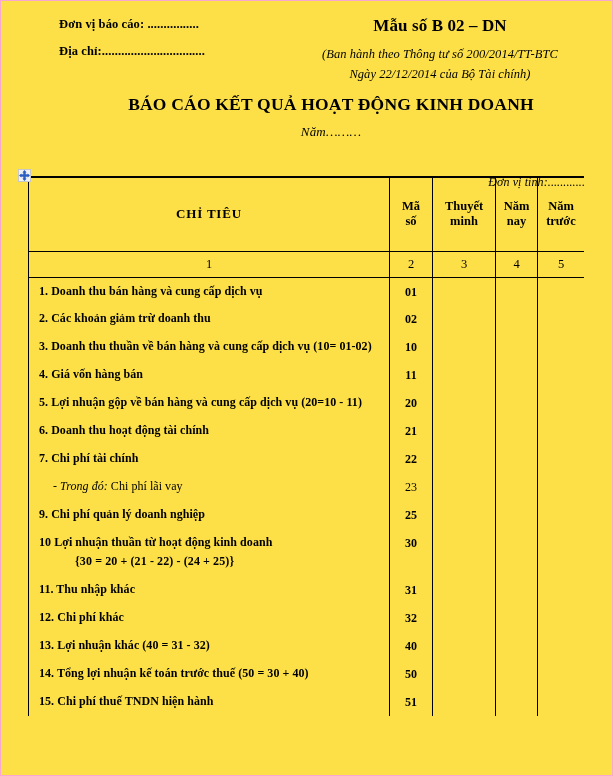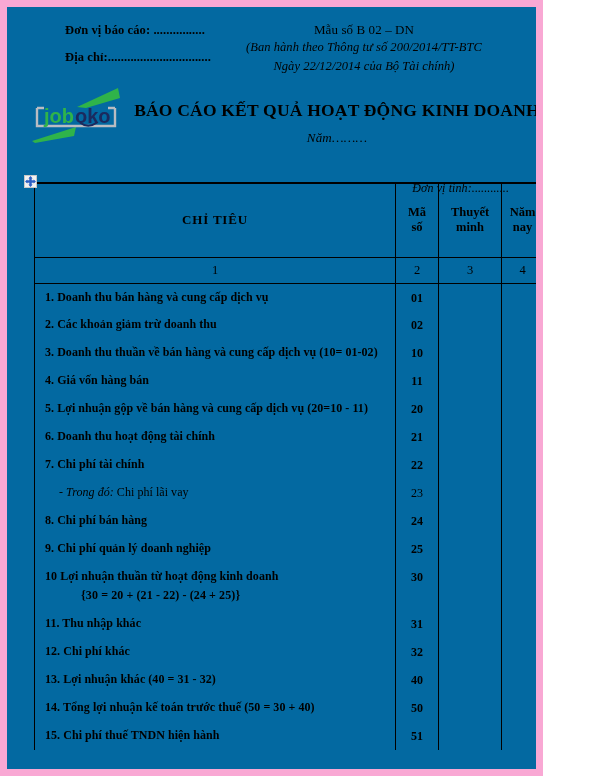--- a/index.html
+++ b/index.html
@@ -16,24 +16,24 @@
     color: #000000;
     overflow: hidden;
     position: relative;
   }
 
   
   .page-frame {
     position: absolute;
     left: 0;
     top: 0;
-    width: 543px;
+    width: 613px;
     height: 776px;
-    border: 7px solid #f9a8d4;
-    background: #0369a1;
+    border: 1px solid #f9a8d4;
+    background: #fde047;
     overflow: hidden;
   }
 
   
   .doc-header {
     position: relative;
     height: 170px;
     padding: 0;
   }
 
@@ -53,23 +53,24 @@
   }
 
   .hdr-right {
     position: absolute;
     right: 22px;
     top: 15px;
     width: 300px;
     text-align: center;
   }
   .hdr-right .form-code {
-    font-weight: normal;
-    font-size: 13px;
+    font-weight: bold;
+    font-size: 17px;
     line-height: 1.2;
+    margin-bottom: 9px;
     letter-spacing: 0.1px;
   }
   .hdr-right .decree {
     font-style: italic;
     font-size: 12.5px;
     line-height: 1.55;
     letter-spacing: 0.05px;
   }
 
   
@@ -233,37 +234,20 @@
       <div class="line">Đơn vị báo cáo: ................</div>
       <div class="line">Địa chỉ:................................</div>
     </div>
 
     <div class="hdr-right">
       <div class="form-code">Mẫu số B 02 – DN</div>
       <div class="decree">(Ban hành theo Thông tư số 200/2014/TT-BTC</div>
       <div class="decree">Ngày 22/12/2014 của Bộ Tài chính)</div>
     </div>
 
-    <div class="logo-wrap">
-      <svg width="104" height="57" viewBox="0 0 104 57" xmlns="http://www.w3.org/2000/svg">
-
-        <polygon points="53,21 94,2 96,12 62,22" fill="#2fb34a"></polygon>
-
-        <polygon points="8,55 52,41 50,50 11,57" fill="#2fb34a"></polygon>
-
-        <path d="M13,22 L13,40 L91,40 L91,22" fill="none" stroke="#b9bcc2" stroke-width="2.4"></path>
-        <path d="M13,22 L20,22 M84,22 L91,22" stroke="#b9bcc2" stroke-width="2.4" fill="none"></path>
-
-        <text x="20" y="37" font-family="'Liberation Sans', sans-serif" font-size="20" font-weight="bold" fill="#2fb34a">job</text>
-
-        <text x="51" y="37" font-family="'Liberation Sans', sans-serif" font-size="20" font-weight="bold" fill="#1b2a5e">oko</text>
-
-        <path d="M56,36.5 Q64,43 73,36.5" fill="none" stroke="#1b2a5e" stroke-width="2"></path>
-      </svg>
-    </div>
 
     <div class="title-block">
       <div class="doc-title">BÁO CÁO KẾT QUẢ HOẠT ĐỘNG KINH DOANH</div>
       <div class="doc-year">Năm………</div>
     </div>
 
     <div class="unit-note">Đơn vị tính:............</div>
   </div>
 
   <div class="table-handle">
@@ -367,27 +351,20 @@
             <td class="blank"></td>
           </tr>
           <tr class="sub-row">
             <td class="name sub"><span>- </span><span class="em">Trong đó:</span><span> Chi phí lãi vay</span></td>
             <td class="code">23</td>
             <td class="blank"></td>
             <td class="blank"></td>
             <td class="blank"></td>
           </tr>
           <tr>
-            <td class="name"><span>8. Chi phí bán hàng</span></td>
-            <td class="code">24</td>
-            <td class="blank"></td>
-            <td class="blank"></td>
-            <td class="blank"></td>
-          </tr>
-          <tr>
             <td class="name"><span>9. Chi phí quản lý doanh nghiệp</span></td>
             <td class="code">25</td>
             <td class="blank"></td>
             <td class="blank"></td>
             <td class="blank"></td>
           </tr>
           <tr>
             <td class="name"><span>10 Lợi nhuận thuần từ hoạt động kinh doanh</span><span class="formula">{30 = 20 + (21 - 22) - (24 + 25)}</span></td>
             <td class="code">30</td>
             <td class="blank"></td>

